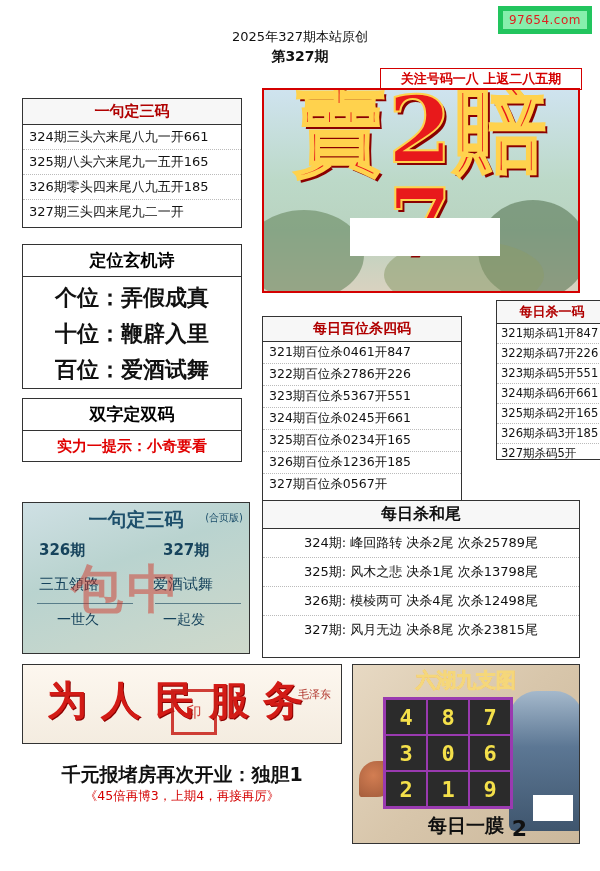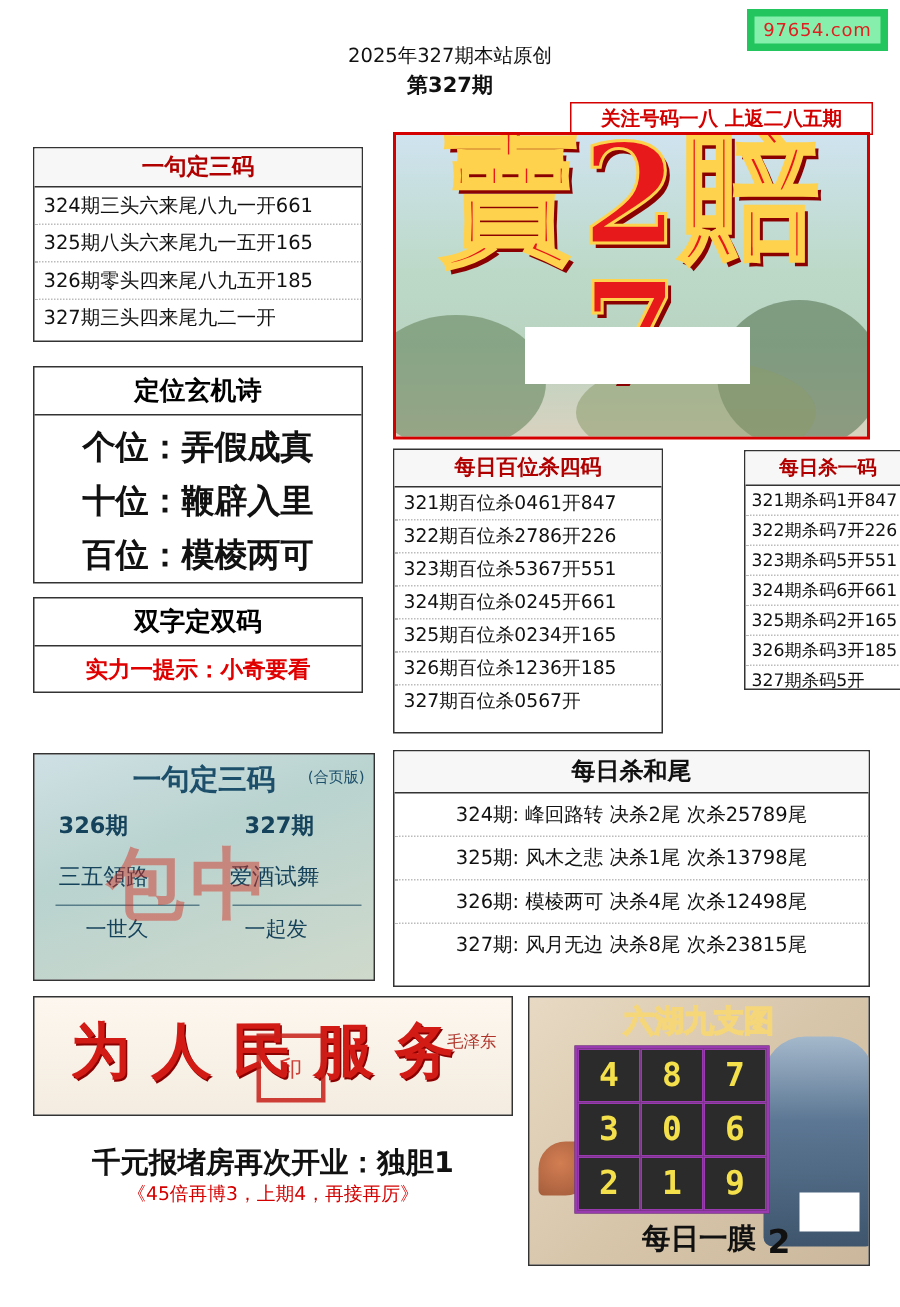--- a/index.html
+++ b/index.html
@@ -79,21 +79,21 @@
     font-family:"DejaVu Serif","Liberation Serif",serif;
     letter-spacing:2px;
     line-height:1;
   }
   #img-big .whitebar{
     position:absolute;left:86px;top:128px;width:150px;height:38px;background:#fff;
   }
   #img-big .leaf{position:absolute;border-radius:50%;opacity:.55;}
 
   
-  #p-bw{left:262px;top:299px;width:180px;height:190px;}
+  #p-bw{left:262px;top:316px;width:200px;height:190px;}
   #p-bw .panel-title{color:#b00000;font-size:14px;}
   #p-bw .row{font-size:12.5px;padding:2px 6px;}
 
   
   #p-sy{left:468px;top:300px;width:112px;height:160px;margin-left:28px;}
   #p-sy .panel-title{color:#b00000;font-size:13px;padding:2px 0;}
   #p-sy .row{font-size:11.5px;padding:2px 4px;}
 
   
   #p-hw{left:262px;top:500px;width:318px;height:158px;}
@@ -218,21 +218,21 @@
       <div class="row">325期八头六来尾九一五开165</div>
       <div class="row">326期零头四来尾八九五开185</div>
       <div class="row">327期三头四来尾九二一开</div>
     </div>
   </div>
 
   <div class="panel" id="p-xjs">
     <div class="ttl">定位玄机诗</div>
     <div class="big">个位：弄假成真</div>
     <div class="big">十位：鞭辟入里</div>
-    <div class="big">百位：模棱两可</div>
+    <div class="big">百位：爱酒试舞</div>
   </div>
 
   <div class="panel" id="p-szd">
     <div class="ttl">双字定双码</div>
     <div class="hint">实力一提示：小奇要看</div>
   </div>
 
   <div class="panel" id="img-big">
     <div class="leaf" style="left:-20px;top:120px;width:120px;height:90px;background:#5e7f55;"></div>
     <div class="leaf" style="right:-10px;top:110px;width:110px;height:100px;background:#4f6e4a;"></div>

